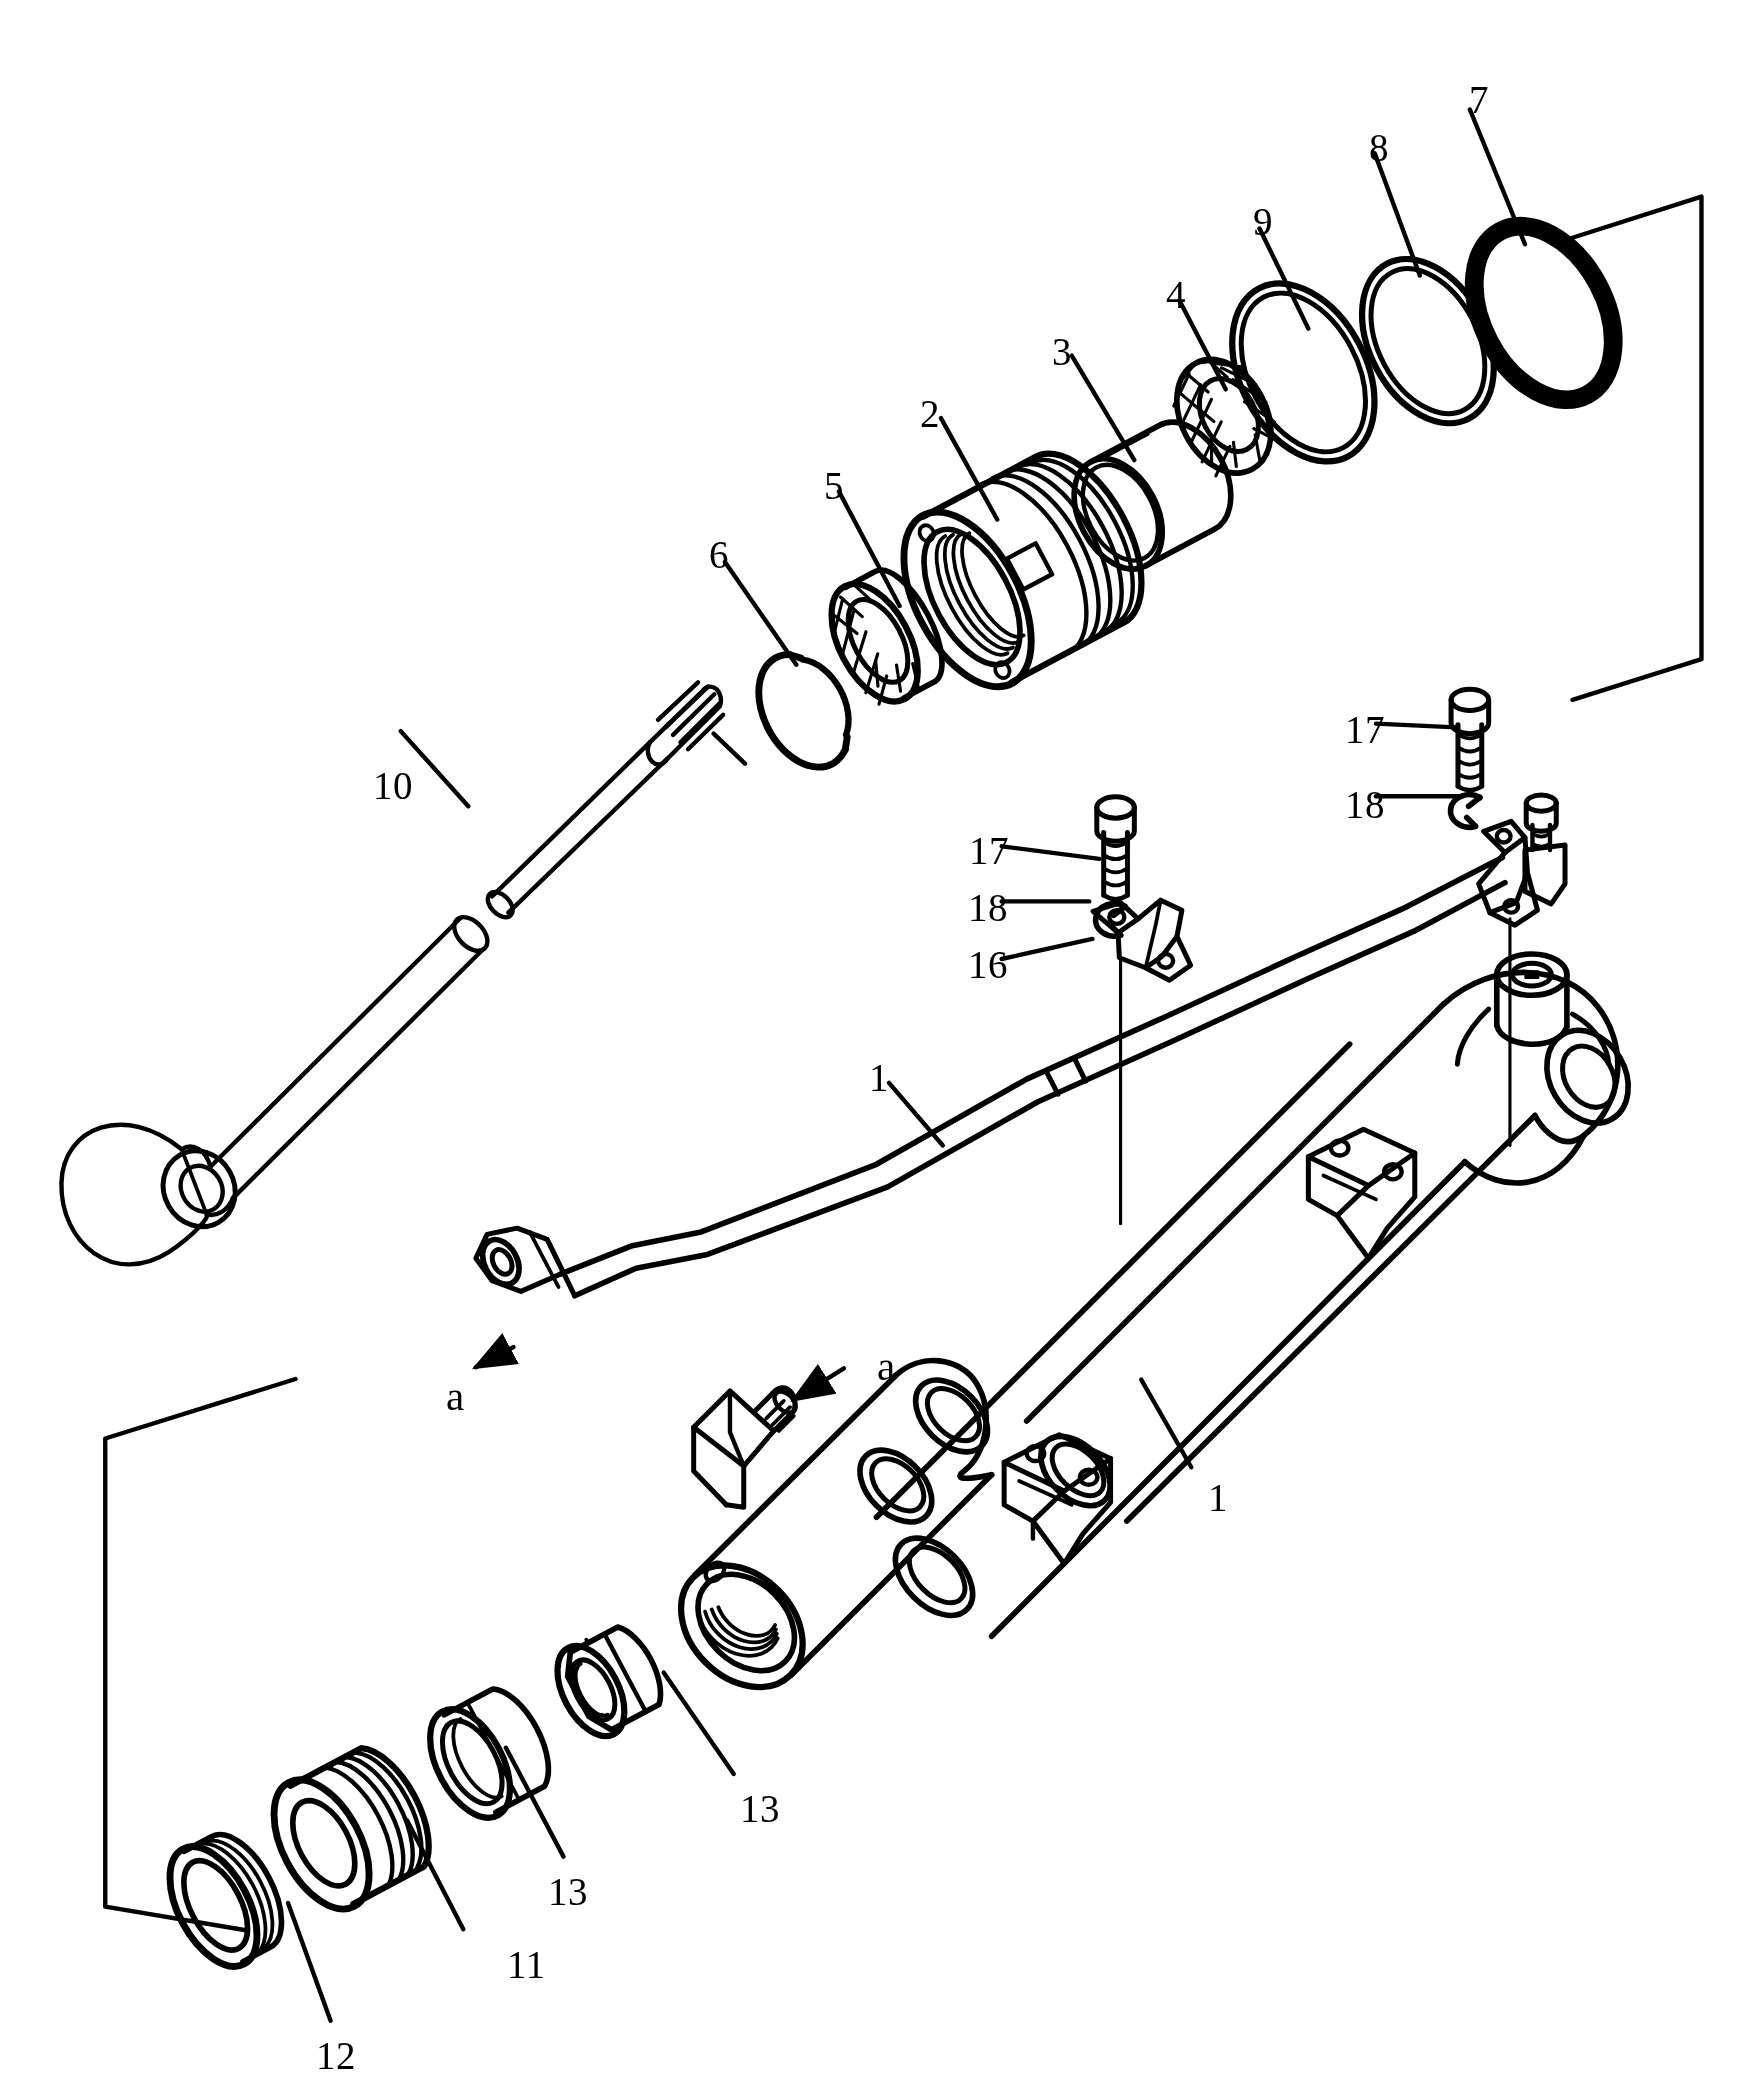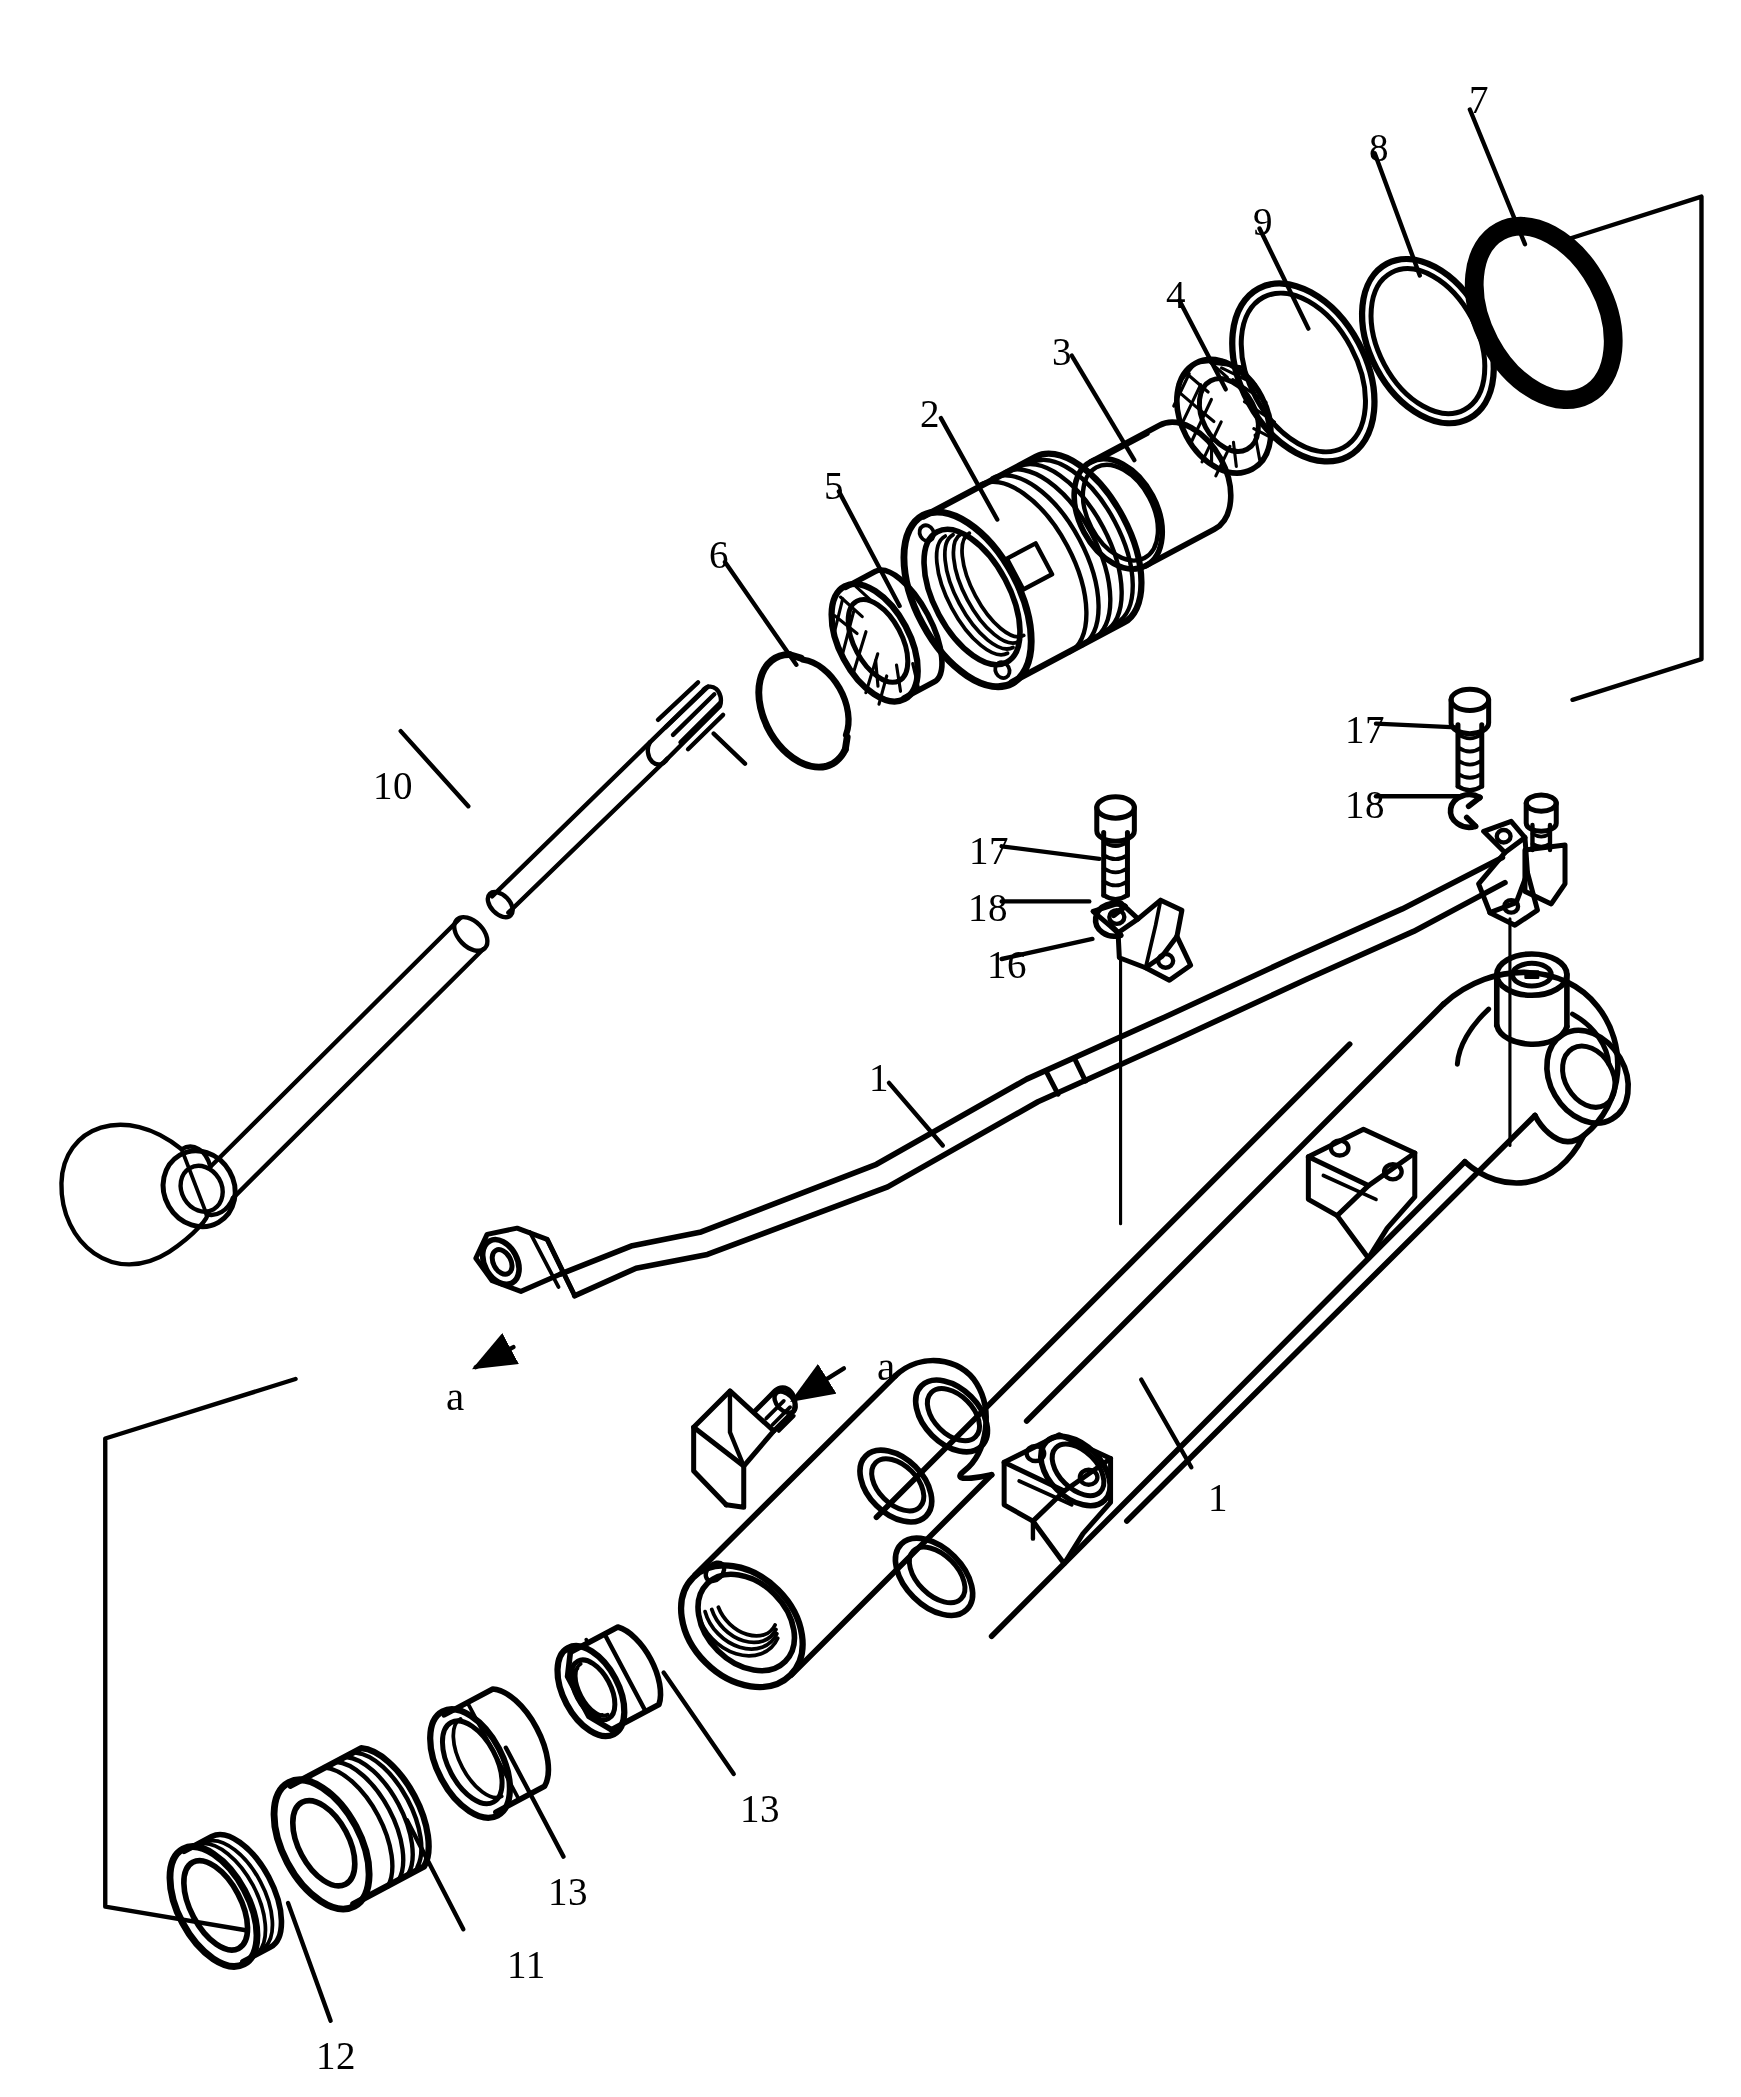--- a/index.html
+++ b/index.html
@@ -439,21 +439,21 @@
   <div class="callout" style="left:709px; top:535px;">6</div>
   <div class="callout" style="left:1469px; top:80px;">7</div>
   <div class="callout" style="left:1369px; top:128px;">8</div>
   <div class="callout" style="left:1253px; top:202px;">9</div>
   <div class="callout" style="left:373px; top:738px;margin-top:28px;">10</div>
   <div class="callout" style="left:471px; top:1945px;margin-left:36px;">11</div>
   <div class="callout" style="left:316px; top:2036px;">12</div>
   <div class="callout" style="left:548px; top:1872px;">13</div>
   <div class="callout" style="left:740px; top:1789px;">13</div>
   <div class="callout" style="left:869px; top:1058px;">1</div>
-  <div class="callout" style="left:968px; top:945px;margin-left:19px;">16</div>
+  <div class="callout" style="left:968px; top:945px;">16</div>
   <div class="callout" style="left:969px; top:831px;">17</div>
   <div class="callout" style="left:968px; top:888px;">18</div>
   <div class="callout" style="left:1345px; top:710px;">17</div>
   <div class="callout" style="left:1345px; top:785px;">18</div>
 
   <div class="section-letter" style="left:446px; top:1376px;">a</div>
   <div class="section-letter" style="left:877px; top:1346px;">a</div>
 
 </div>
 

